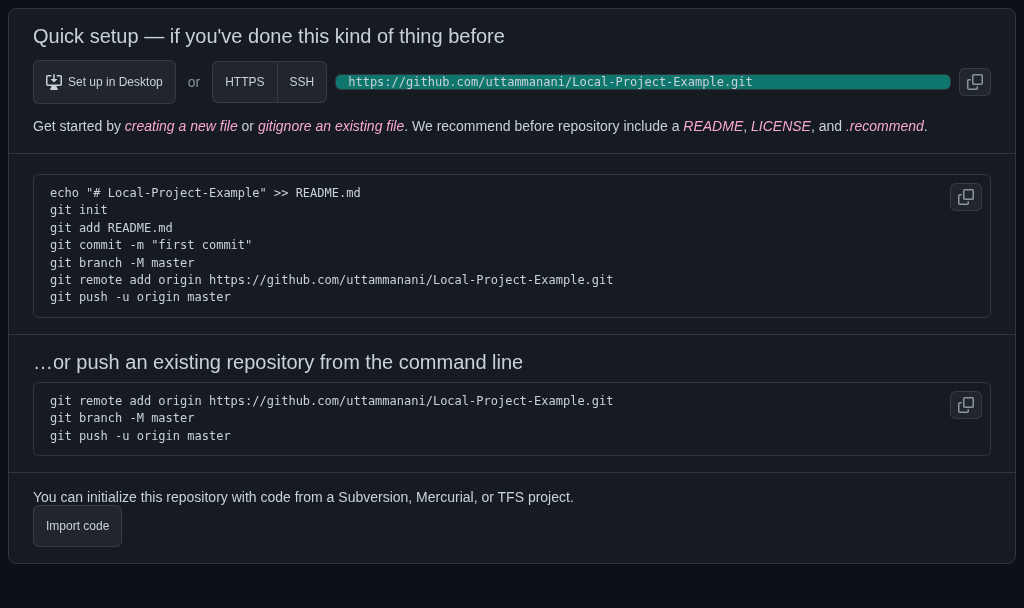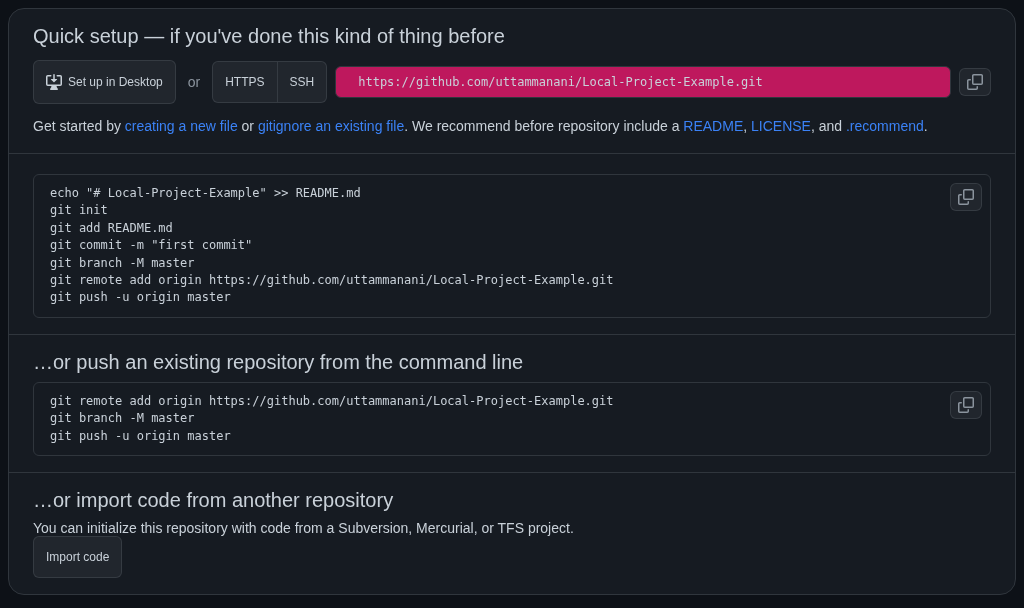--- a/index.html
+++ b/index.html
@@ -11,21 +11,21 @@
       width: 1024px;
       height: 608px;
       overflow: hidden;
     }
     .container {
       padding: 8px;
     }
     .box {
       background: #161b22;
       border: 1px solid #30363d;
-      border-radius: 16px;
+      border-radius: 8px;
     }
     .section {
       padding: 16px 24px;
       border-bottom: 1px solid #30363d;
     }
     .section:last-child { border-bottom: none; }
     h2 {
       font-size: 20px;
       font-weight: 400;
       color: #c9d1d9;
@@ -69,28 +69,28 @@
       border-top-right-radius: 0;
       border-bottom-right-radius: 0;
     }
     .btn-group .btn:last-child {
       border-top-left-radius: 0;
       border-bottom-left-radius: 0;
       margin-left: -1px;
     }
     .url-input {
       flex: 1;
-      background: #be185d;
+      background: #0f766e;
       border: 1px solid #30363d;
       border-radius: 6px;
       color: #c9d1d9;
-      padding: 5px 22px;
+      padding: 5px 12px;
       font-family: ui-monospace, SFMono-Regular, "SF Mono", Menlo, Consolas, monospace;
       font-size: 12px;
-      height: 32px;
+      height: 16px;
     }
     .copy-btn {
       display: inline-flex;
       align-items: center;
       justify-content: center;
       width: 32px;
       height: 28px;
       background: #21262d;
       border: 1px solid rgba(240,246,252,0.1);
       border-radius: 6px;
@@ -100,21 +100,21 @@
     .copy-btn-code {
       position: absolute;
       top: 8px;
       right: 8px;
     }
     .help-text {
       color: #c9d1d9;
       font-size: 14px;
       line-height: 1.5;
     }
-    .link { color: #3b82f6; text-decoration: none; cursor: pointer; }
+    .link { color: #f9a8d4; text-decoration: none; cursor: pointer; font-style: italic; }
     .code-block {
       position: relative;
       background: #161b22;
       border: 1px solid #30363d;
       border-radius: 6px;
       padding: 10px 16px;
       font-family: ui-monospace, SFMono-Regular, "SF Mono", Menlo, Consolas, monospace;
       font-size: 12px;
       line-height: 1.45;
       color: #c9d1d9;
@@ -193,21 +193,20 @@
       <h3>…or push an existing repository from the command line</h3>
       <div class="code-block"><span>git remote add origin https://github.com/uttammanani/Local-Project-Example.git
 git branch -M master
 git push -u origin master</span><button class="copy-btn copy-btn-code"><span><svg width="16" height="16" viewBox="0 0 16 16" fill="currentColor">
                 <path d="M0 6.75C0 5.784.784 5 1.75 5h1.5a.75.75 0 010 1.5h-1.5a.25.25 0 00-.25.25v7.5c0 .138.112.25.25.25h7.5a.25.25 0 00.25-.25v-1.5a.75.75 0 011.5 0v1.5A1.75 1.75 0 019.25 16h-7.5A1.75 1.75 0 010 14.25v-7.5z"></path>
                 <path d="M5 1.75C5 .784 5.784 0 6.75 0h7.5C15.216 0 16 .784 16 1.75v7.5A1.75 1.75 0 0114.25 11h-7.5A1.75 1.75 0 015 9.25v-7.5zm1.75-.25a.25.25 0 00-.25.25v7.5c0 .138.112.25.25.25h7.5a.25.25 0 00.25-.25v-7.5a.25.25 0 00-.25-.25h-7.5z"></path>
               </svg></span></button></div>
     </div>
 
     <div class="section">
-      <h3>…or import code from another repository</h3>
       <p class="import-text">You can initialize this repository with code from a Subversion, Mercurial, or TFS project.</p>
       <button class="btn">Import code</button>
     </div>
   </div>
 
   <div class="protip">
     
     
   </div>
 </div>

